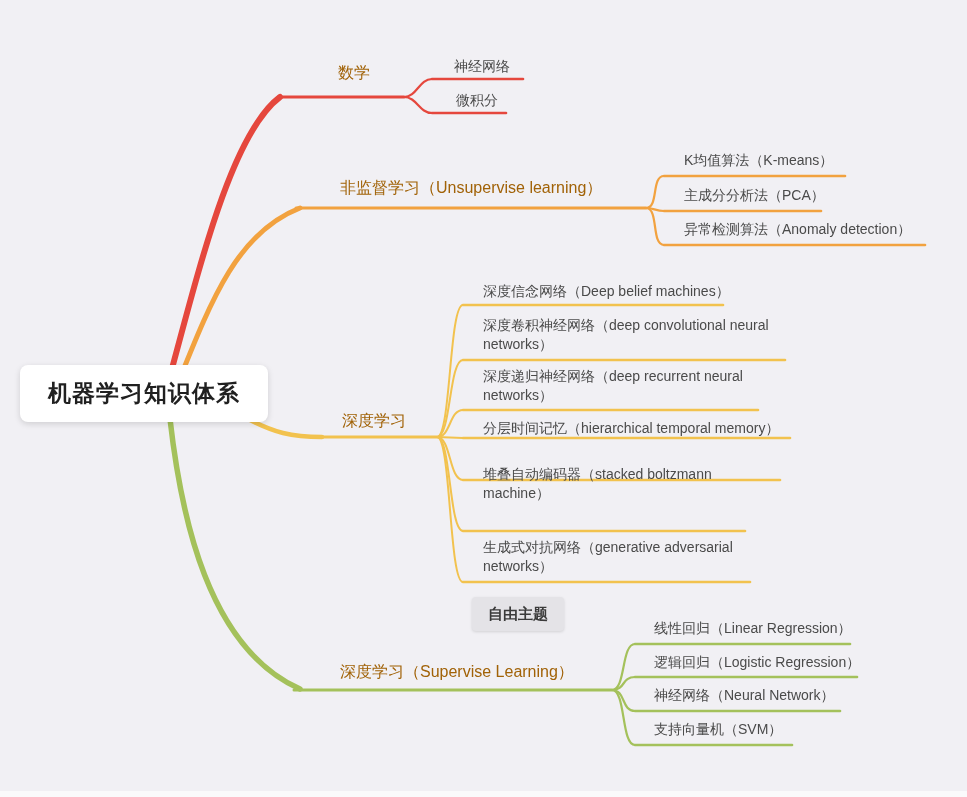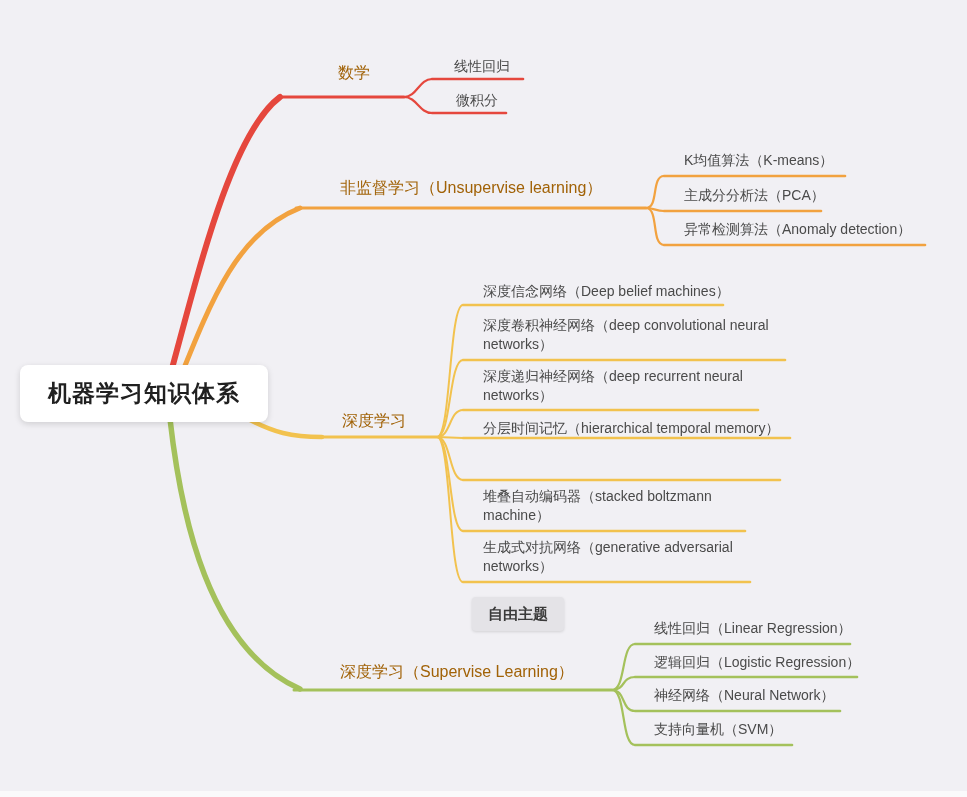--- a/index.html
+++ b/index.html
@@ -47,21 +47,21 @@
   .n-unsup{left:340px;top:177px;text-align:right;}
   .n-unsup-c0{left:684px;top:151px;}
   .n-unsup-c1{left:684px;top:186px;}
   .n-unsup-c2{left:684px;top:220px;}
   .n-deep{left:342px;top:410px;}
   .n-deep-c0{left:483px;top:282px;}
   .n-deep-c1{left:483px;top:316px;}
   .n-deep-c2{left:483px;top:367px;}
   .n-deep-c3{left:483px;top:419px;line-height:18px;}
   .n-deep-c4{left:483px;top:453px;}
-  .n-deep-c5{left:483px;top:487px;}
+  .n-deep-c5{left:483px;top:465px;}
   .n-deep-c6{left:483px;top:538px;}
   .n-sup{left:340px;top:661px;}
   .n-sup-c0{left:654px;top:619px;}
   .n-sup-c1{left:654px;top:653px;}
   .n-sup-c2{left:654px;top:686px;}
   .n-sup-c3{left:654px;top:720px;text-align:center;}
   .bottom-strip{position:absolute;left:0;bottom:0;width:967px;height:6px;background:#fafafb;}
 </style>
 </head>
 <body>
@@ -119,21 +119,21 @@
       <path d="M 612 690 C 626 690 621 711 635 711" stroke-width="2.2"></path>
       <path d="M 635 711 L 840 711" stroke-width="2.6"></path>
       <path d="M 612 690 C 626 690 621 745 635 745" stroke-width="2.2"></path>
       <path d="M 635 745 L 792 745" stroke-width="2.6"></path>
     </g>
   </svg>
 
   <div class="root-node">机器学习知识体系</div>
 
   <div class="node-label parent-label n-math">数学</div>
-  <div class="node-label n-math-c0">线性回归</div>
+  <div class="node-label n-math-c0">神经网络</div>
   <div class="node-label n-math-c1">微积分</div>
 
   <div class="node-label parent-label n-unsup">非监督学习（Unsupervise learning）</div>
   <div class="node-label n-unsup-c0">K均值算法（K-means）</div>
   <div class="node-label n-unsup-c1">主成分分析法（PCA）</div>
   <div class="node-label n-unsup-c2">异常检测算法（Anomaly detection）</div>
 
   <div class="node-label parent-label n-deep">深度学习</div>
   <div class="node-label n-deep-c0">深度信念网络（Deep belief machines）</div>
   <div class="node-label n-deep-c1">深度卷积神经网络（deep convolutional neural

